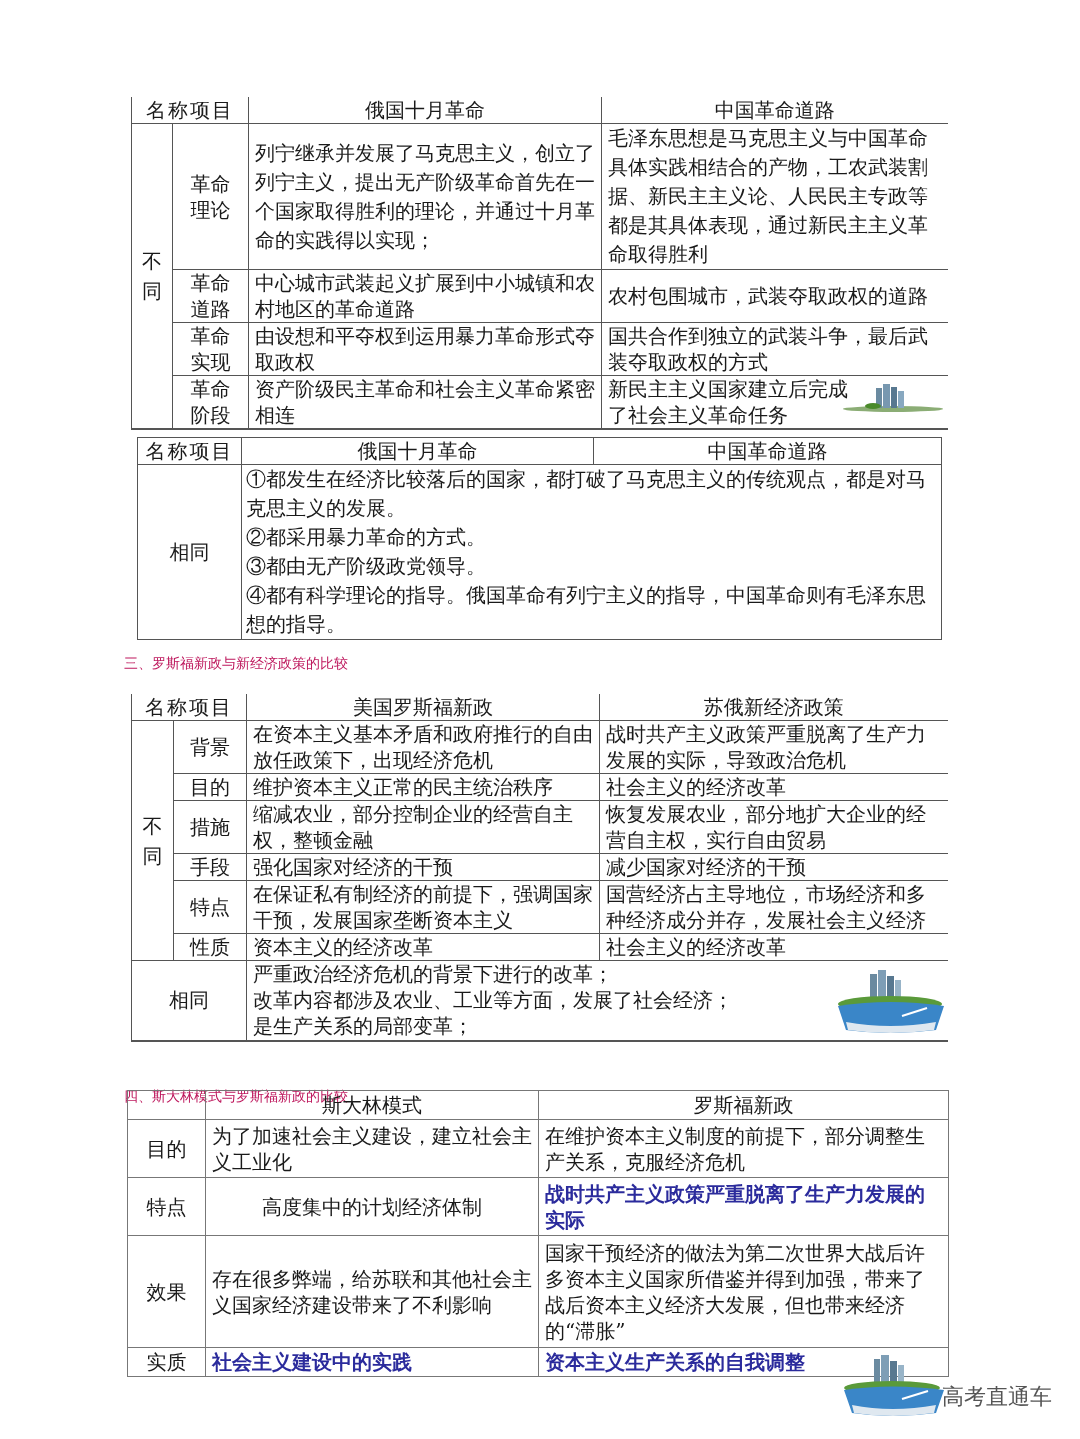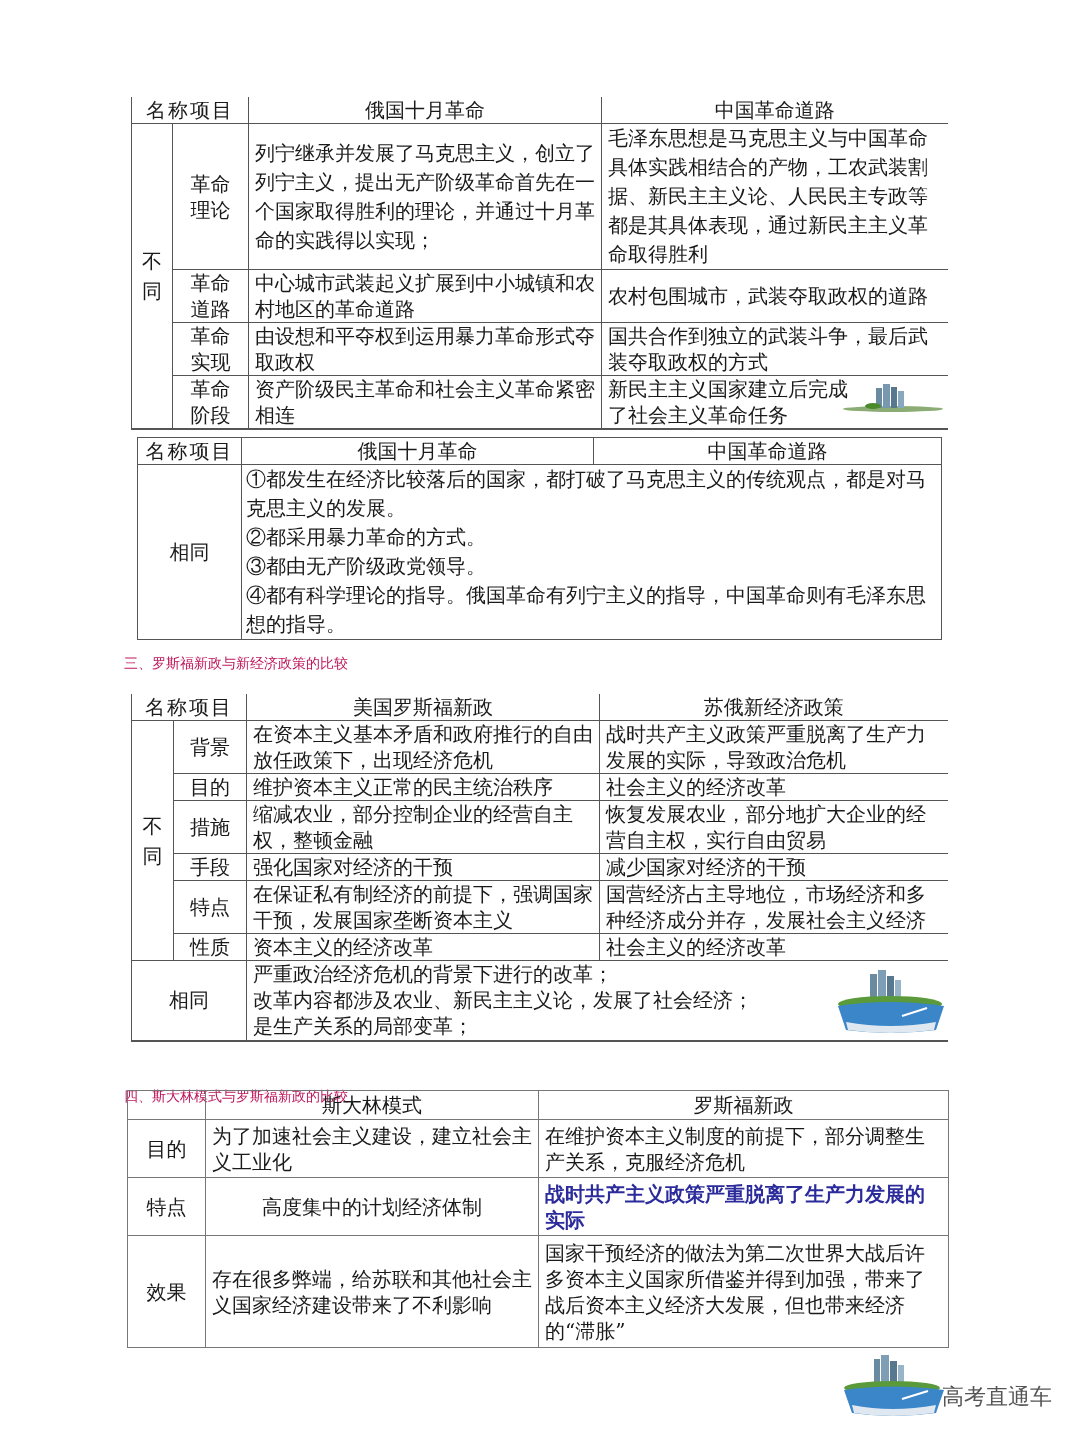--- a/index.html
+++ b/index.html
@@ -144,21 +144,21 @@
   </tr>
   <tr style="height:27px">
     <td class="c">性质</td>
     <td>资本主义的经济改革</td>
     <td>社会主义的经济改革</td>
   </tr>
   <tr style="height:80px">
     <td colspan="2" class="c">相同</td>
     <td colspan="2" style="line-height:26px;">
       <div>严重政治经济危机的背景下进行的改革；</div>
-      <div>改革内容都涉及农业、新民主主义论，发展了社会经济；</div>
+      <div>改革内容都涉及农业、工业等方面，发展了社会经济；</div>
       <div>是生产关系的局部变革；</div>
     </td>
   </tr>
 </tbody>
   </table>
 
 <div class="deco" style="left:832px; top:968px; width:118px; height:66px;">
   <svg width="118" height="66" viewBox="0 0 118 66">
     <rect x="38" y="6" width="7" height="30" fill="#6a8aa0"></rect>
     <rect x="46" y="2" width="8" height="34" fill="#7e9eb6"></rect>
@@ -193,20 +193,25 @@
   <tr style="height:58px">
     <td class="c">特点</td>
     <td class="c">高度集中的计划经济体制</td>
     <td class="blue">战时共产主义政策严重脱离了生产力发展的实际</td>
   </tr>
   <tr style="height:112px">
     <td class="c">效果</td>
     <td>存在很多弊端，给苏联和其他社会主义国家经济建设带来了不利影响</td>
     <td>国家干预经济的做法为第二次世界大战后许多资本主义国家所借鉴并得到加强，带来了战后资本主义经济大发展，但也带来经济的“滞胀”</td>
   </tr>
+  <tr style="height:29px">
+    <td class="c">实质</td>
+    <td class="blue">社会主义建设中的实践</td>
+    <td class="blue">资本主义生产关系的自我调整</td>
+  </tr>
 </tbody>
   </table>
 
 <div class="deco" style="left:840px; top:1355px; width:108px; height:62px;">
   <svg width="108" height="62" viewBox="0 0 108 62">
     <rect x="34" y="4" width="6" height="28" fill="#6a8aa0"></rect>
     <rect x="41" y="0" width="8" height="32" fill="#7e9eb6"></rect>
     <rect x="50" y="6" width="7" height="26" fill="#587890"></rect>
     <rect x="58" y="10" width="6" height="22" fill="#98b4c8"></rect>
     <ellipse cx="52" cy="33" rx="48" ry="7" fill="#5a9a3a"></ellipse>

